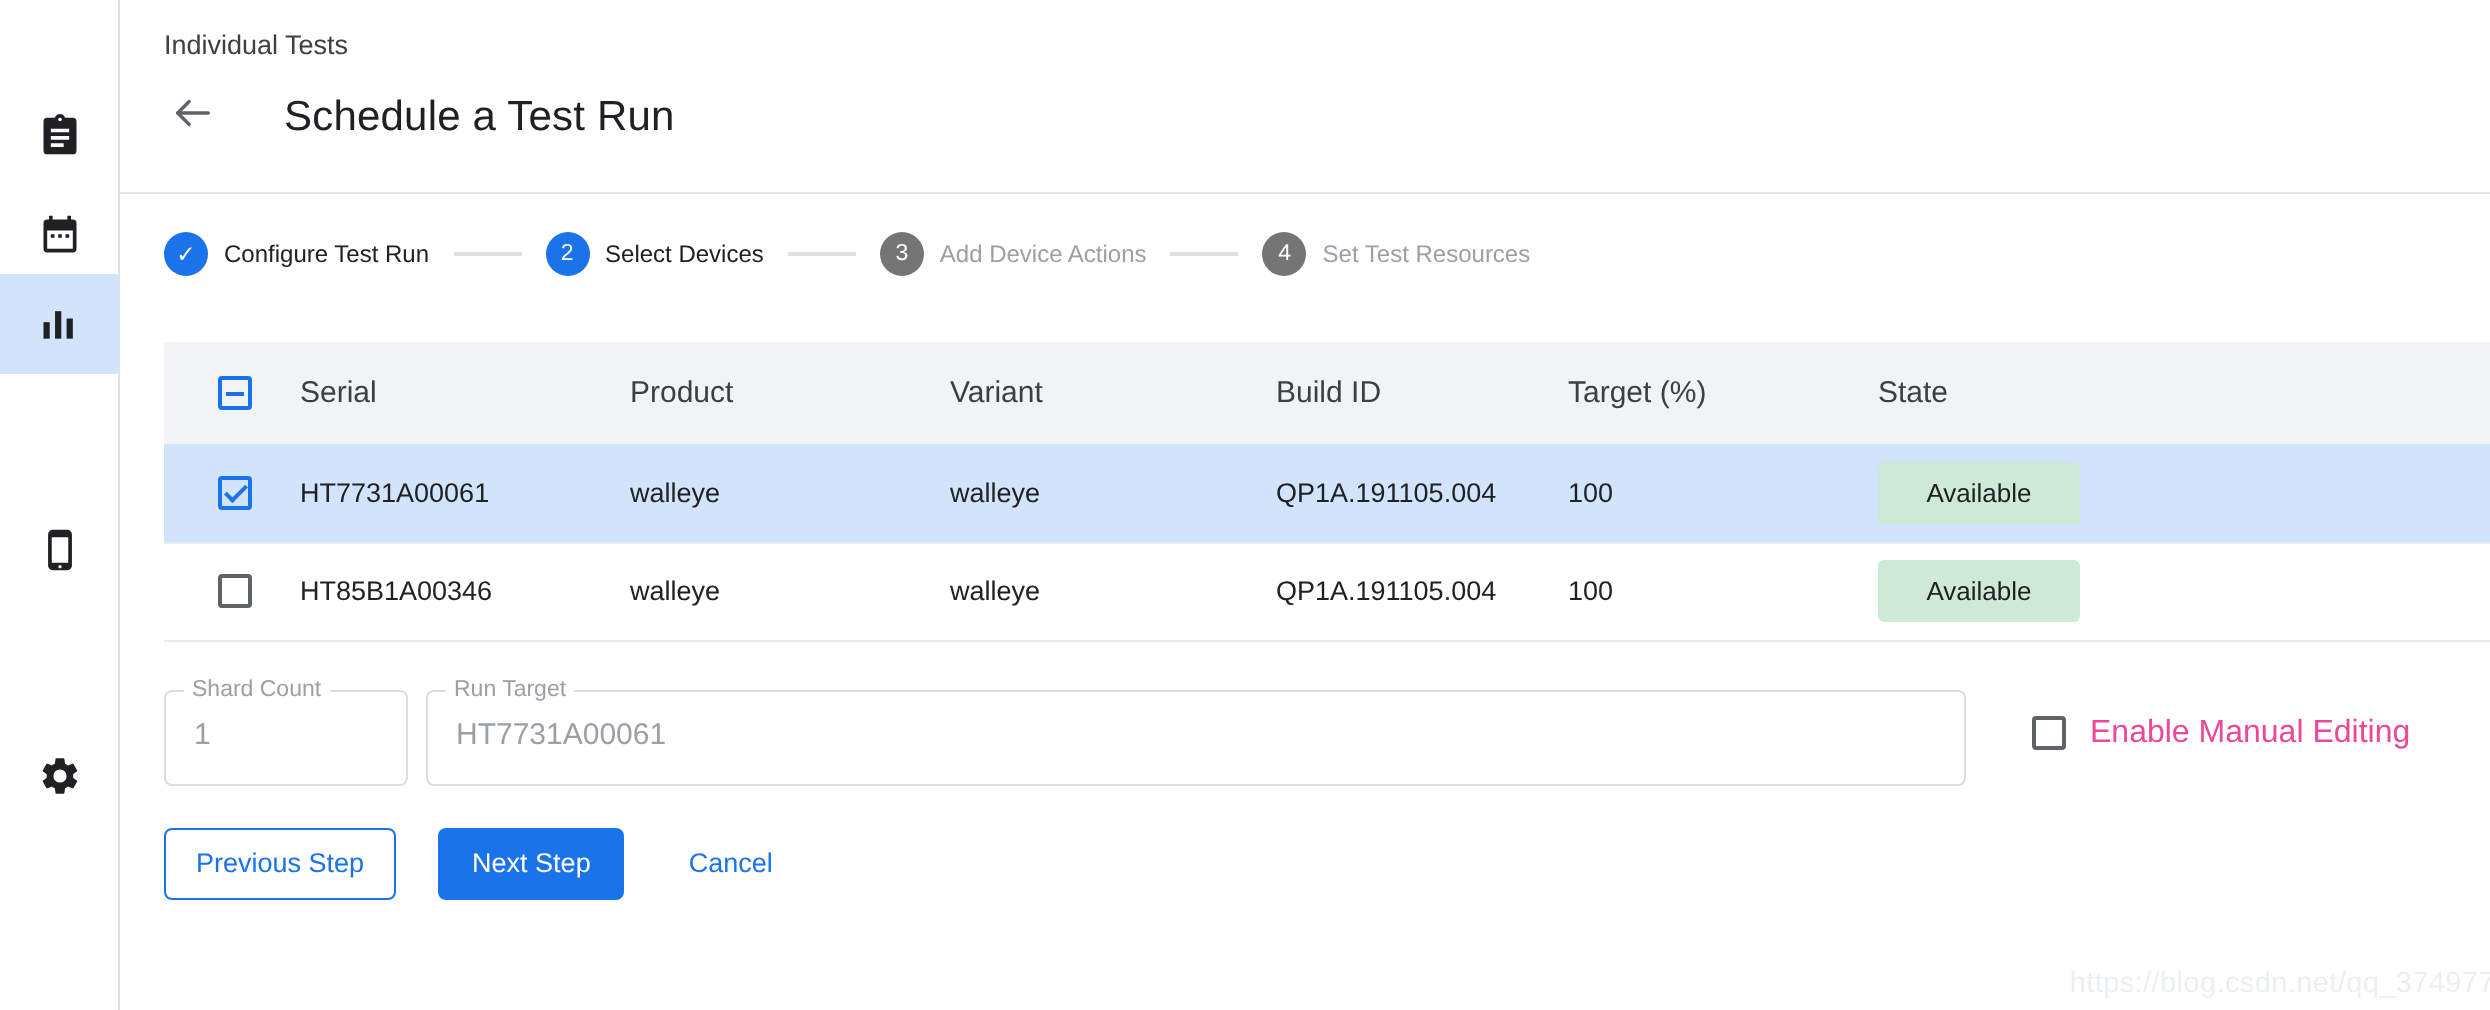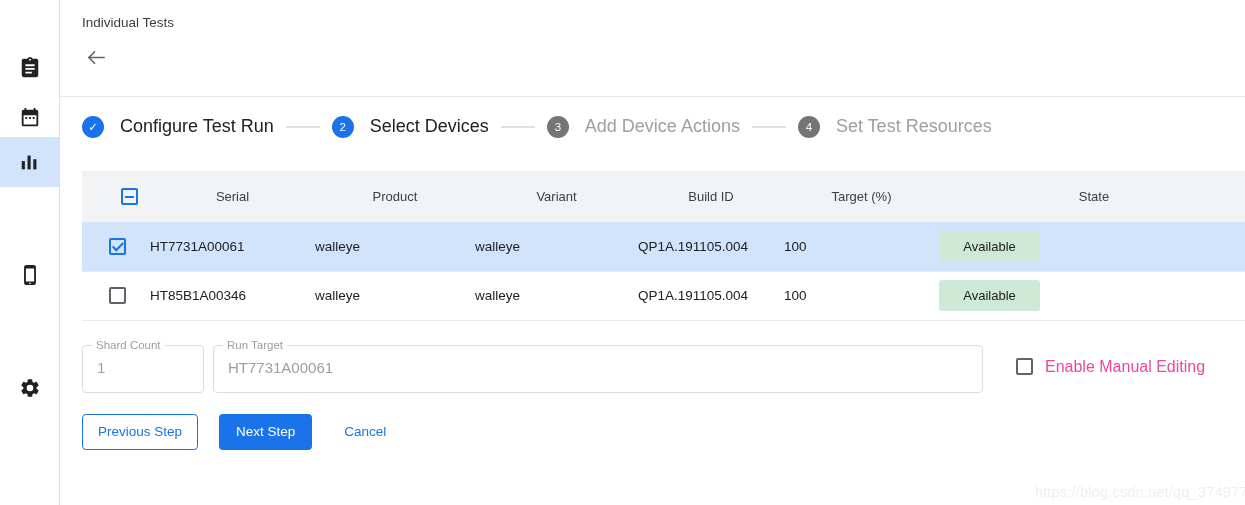--- a/index.html
+++ b/index.html
@@ -97,22 +97,22 @@
     align-items: center;
     justify-content: center;
     font-size: 11.5px;
     color: #fff;
     flex: 0 0 22px;
   }
   .step-circle.done { background: #1a73e8; }
   .step-circle.current { background: #1a73e8; }
   .step-circle.todo { background: #757575; }
   .step-label {
-    font-size: 18px;
-    margin-left: 16px;
+    font-size: 12px;
+    margin-left: 8px;
     color: #202124;
     white-space: nowrap;
   }
   .step-label.muted { color: #9aa0a6; }
   .step-line {
     width: 34px;
     height: 2px;
     background: #e0e0e0;
     margin: 0 12px;
     flex: 0 0 34px;
@@ -126,24 +126,24 @@
   table {
     width: 100%;
     border-collapse: collapse;
     table-layout: fixed;
   }
   thead tr {
     background: #f1f3f4;
     height: 51px;
   }
   thead th {
-    font-size: 13px;
+    font-size: 15px;
     color: #3c4043;
     font-weight: 400;
-    text-align: center;
+    text-align: left;
     padding: 0;
     vertical-align: middle;
   }
   tbody tr {
     height: 49px;
     border-bottom: 1px solid #e8eaed;
   }
   tbody tr.selected { background: #d2e3fc; }
   tbody td {
     font-size: 13.5px;
@@ -351,20 +351,21 @@
       <div class="breadcrumb">Individual Tests</div>
       <div class="title-row">
         <div class="back-btn">
           <span>
             <svg width="23" height="23" viewBox="0 0 24 24" fill="none" stroke="#5f6368" stroke-width="1.7" stroke-linecap="round" stroke-linejoin="round" aria-hidden="true">
               <line x1="20" y1="12" x2="4" y2="12"></line>
               <polyline points="10,6 4,12 10,18"></polyline>
             </svg>
           </span>
         </div>
+        <div class="page-title">Schedule a Test Run</div>
       </div>
     </div>
 
     <div class="stepper">
 
       <div class="step">
         <div class="step-circle done">✓</div>
         <div class="step-label">Configure Test Run</div>
       </div>
       <div class="step-line"></div>

